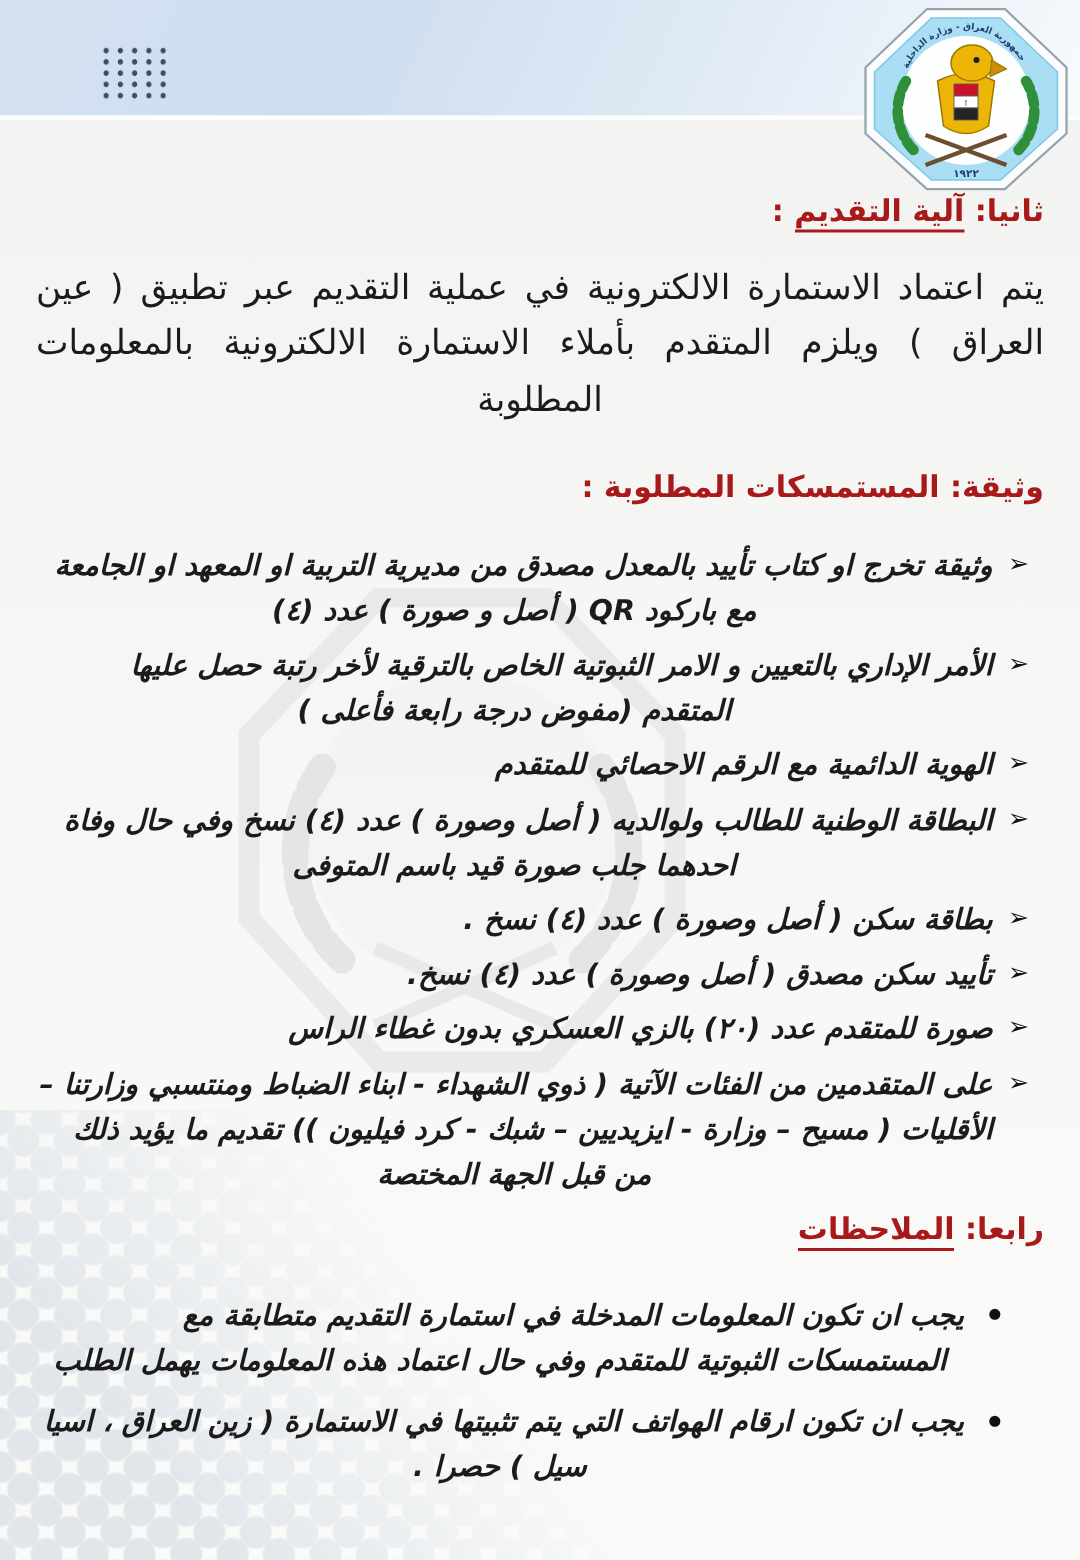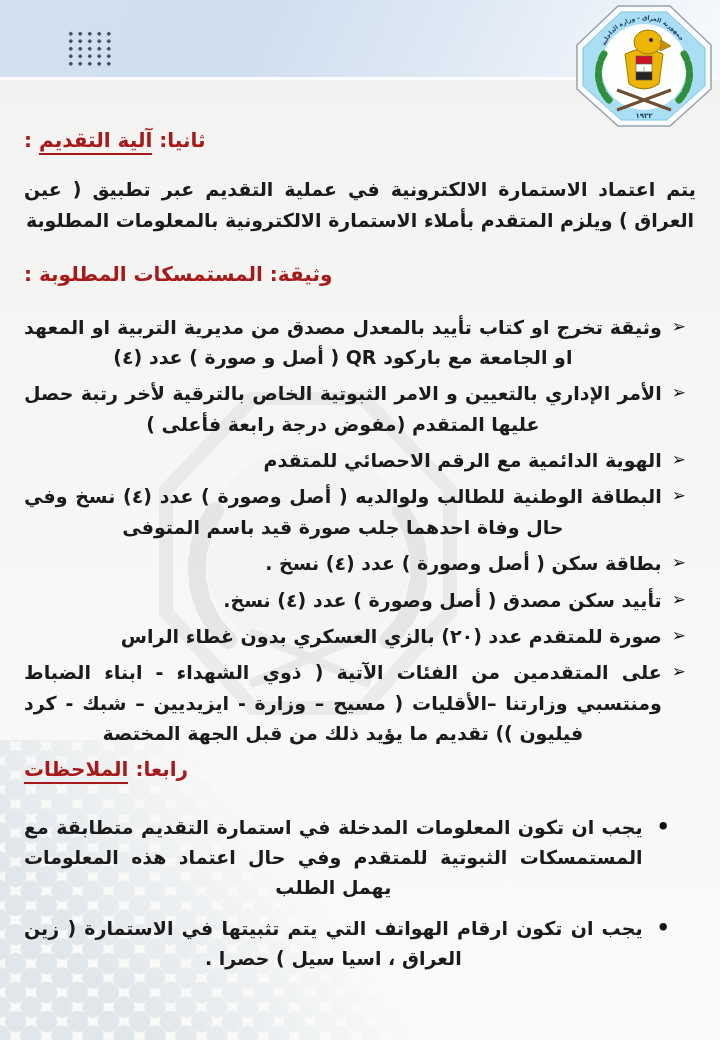--- a/index.html
+++ b/index.html
@@ -40,43 +40,43 @@
     mask-image:linear-gradient(52deg,#000 22%,transparent 62%);
     opacity:.85;
   }
   
   .content{
     position:absolute;top:128px;right:24px;left:24px;
     direction:rtl;color:#1b1b1b;
   }
   .sec-heading{
     margin:0 0 22px 0;font-size:20px;font-weight:700;color:#a81a1a;
-    text-align:left;
+    text-align:right;
   }
   .sec-heading .u{border-bottom:2px solid #a81a1a;padding-bottom:1px;}
   .h-third{margin:26px 0 26px 0;}
   .h-fourth{margin:8px 0 31px 0;}
   .body-par{
-    margin:0 0 4px 0;font-size:19px;font-weight:700;line-height:1.62;
+    margin:0 0 4px 0;font-size:23px;font-weight:400;line-height:1.62;
   }
   .justify{text-align:justify;}
   .center-last{text-align:justify;text-align-last:center;}
   ul.doc-list{list-style:none;margin:0;padding:0 10px 0 0;}
   ul.doc-list li{
     display:flex;align-items:flex-start;gap:10px;
     margin-bottom:6px;font-size:19px;font-weight:700;line-height:1.6;
   }
   .arrow-marker{
     flex:0 0 auto;font-size:17px;line-height:1.75;color:#111;
     font-weight:400;
   }
   .dot-marker{
     flex:0 0 auto;font-size:21px;line-height:1.45;color:#111;
   }
-  .item-text{flex:1 1 auto;}
+  .item-text{flex:1 1 auto;text-align:right;font-style:italic;}
   ul.notes-list{list-style:none;margin:0;padding:0 26px 0 0;}
   ul.notes-list li{
     display:flex;align-items:flex-start;gap:14px;
     margin-bottom:10px;font-size:19px;font-weight:700;line-height:1.6;
   }
 </style>
 </head>
 <body>
 
 <div class="page">

